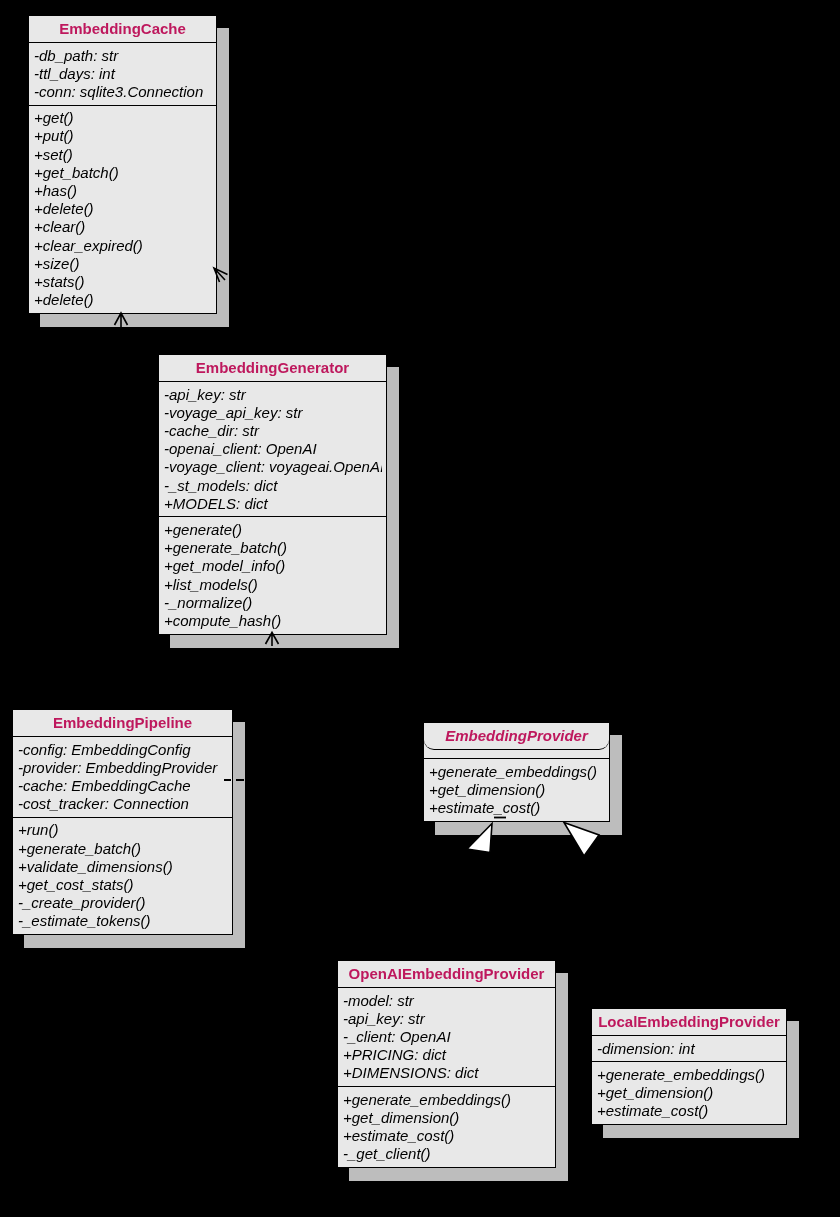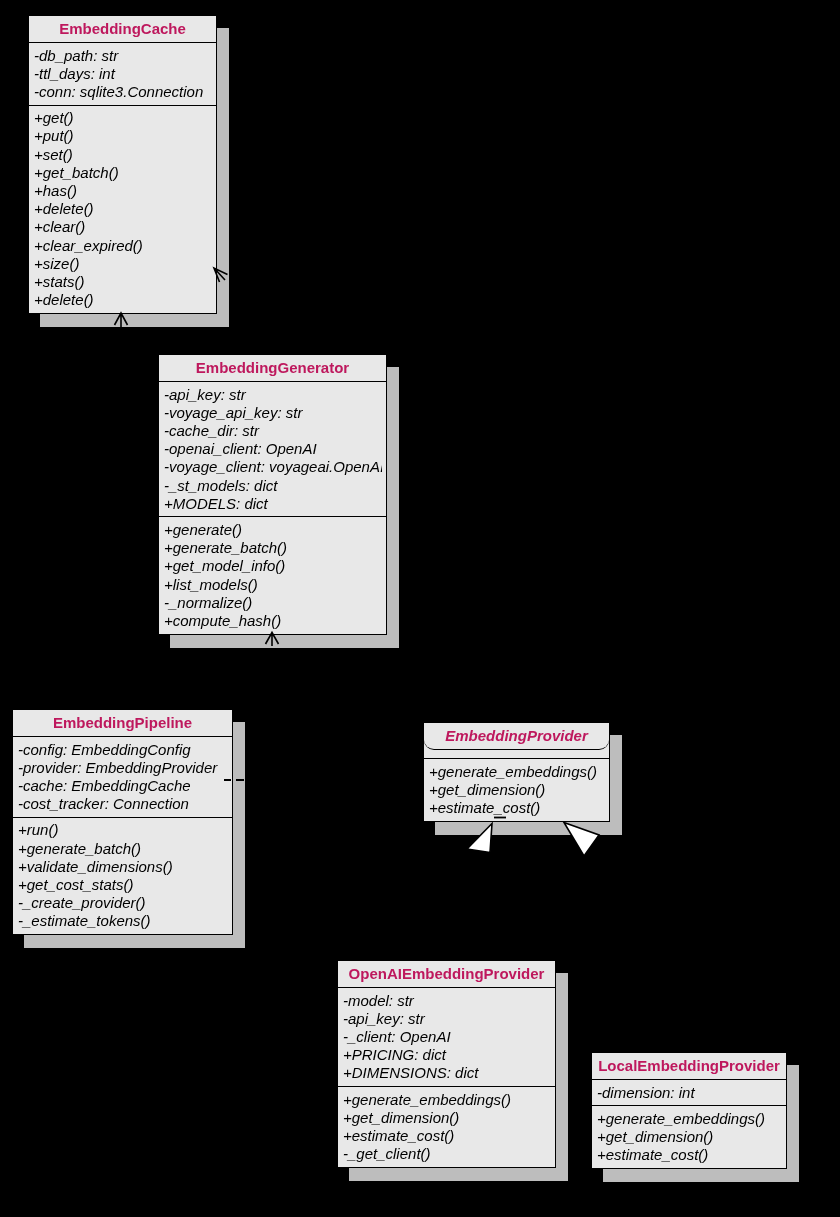--- a/index.html
+++ b/index.html
@@ -134,21 +134,21 @@
       <div class="uml-row">+DIMENSIONS: dict</div>
     </div>
     <div class="uml-section">
       <div class="uml-row">+generate_embeddings()</div>
       <div class="uml-row">+get_dimension()</div>
       <div class="uml-row">+estimate_cost()</div>
       <div class="uml-row">-_get_client()</div>
     </div>
   </div>
 
-  <div class="uml-class" style="left:591px;top:1008px;width:196px;margin-top:44px;">
+  <div class="uml-class" style="left:591px;top:1008px;width:196px;">
     <div class="uml-title">LocalEmbeddingProvider</div>
     <div class="uml-section">
       <div class="uml-row">-dimension: int</div>
     </div>
     <div class="uml-section">
       <div class="uml-row">+generate_embeddings()</div>
       <div class="uml-row">+get_dimension()</div>
       <div class="uml-row">+estimate_cost()</div>
     </div>
   </div>

